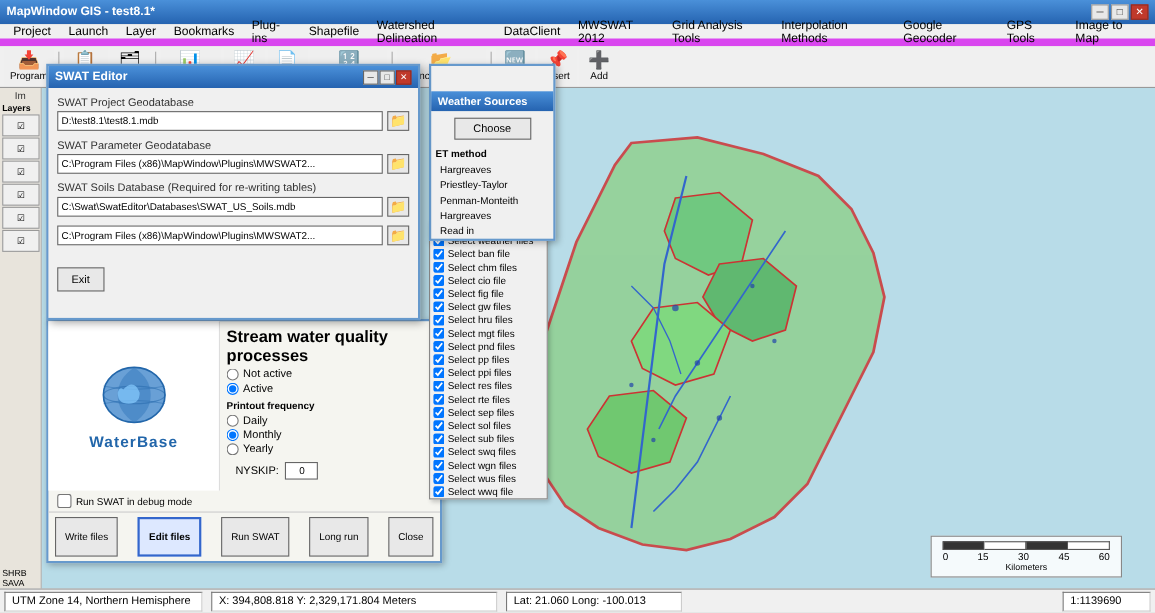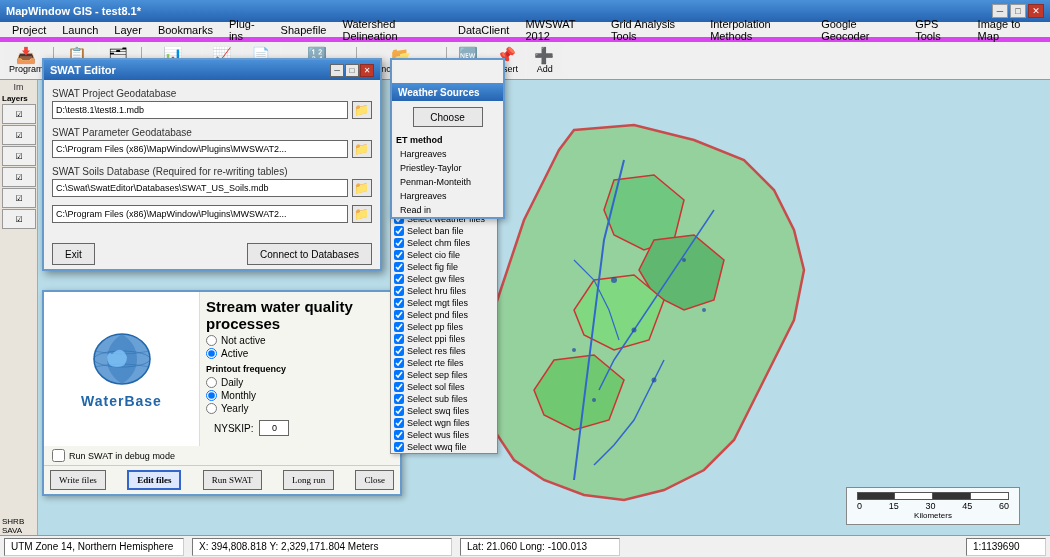--- a/index.html
+++ b/index.html
@@ -35,21 +35,21 @@
     }
     .title-btn.min { background: #e8e8e8; color: #333; border-color: #999; }
     .title-btn.max { background: #e8e8e8; color: #333; border-color: #999; }
 
     
     .menu-bar {
       background: #f0f0f0;
       height: 20px;
       display: flex;
       align-items: center;
-      border-bottom: 5px solid #d946ef;
+      border-bottom: 7px solid #d946ef;
       padding: 0 4px;
     }
     .menu-item {
       padding: 2px 8px;
       cursor: pointer;
       font-size: 11px;
       color: #000;
     }
 
     
@@ -161,21 +161,21 @@
       width: 20px; height: 18px;
       background: #e8e8e8;
       border: 1px solid #666;
       cursor: pointer;
       display: flex; align-items: center; justify-content: center;
       font-size: 12px;
     }
     .dialog-footer {
       display: flex;
       justify-content: space-between;
-      padding: 4px 8px 4px;
+      padding: 4px 8px 24px;
     }
     .dlg-action-btn {
       height: 22px;
       padding: 0 12px;
       background: #e8e8e8;
       border: 1px solid #666;
       cursor: pointer;
       font-size: 10px;
     }
 
@@ -246,27 +246,26 @@
     }
 
     
     .action-btn-row {
       display: flex;
       justify-content: space-between;
       padding: 4px 6px;
       border-top: 1px solid #ccc;
     }
     .action-btn {
-      height: 20px;
+      height: 36px;
       padding: 0 8px;
       font-size: 9px;
       background: #e8e8e8;
       border: 1px solid #666;
       cursor: pointer;
-      font-family: Liberation Serif, serif;
     }
   </style>
 </head>
 <body>
 
 <div class="title-bar">
   <span class="title-bar-title">MapWindow GIS - test8.1*</span>
   <div class="title-bar-controls">
     <button class="title-btn min">─</button>
     <button class="title-btn max">□</button>
@@ -445,21 +444,20 @@
 
     <div class="field-group">
       <div class="field-row">
         <input class="field-input" type="text" value="C:\Program Files (x86)\MapWindow\Plugins\MWSWAT2..." style="font-size: 9px;">
         <button class="field-btn">📁</button>
       </div>
     </div>
   </div>
   <div class="dialog-footer">
     <button class="dlg-action-btn">Exit</button>
-    <button class="dlg-action-btn">Connect to Databases</button>
   </div>
 </div>
 
 <div style="position:absolute; top:58px; left:390px; width:115px; background:#f0f0f0; border:2px solid #6699cc; box-shadow:2px 2px 6px rgba(0,0,0,0.3); z-index:99;">
   <div class="dialog-title-bar" style="height:18px; font-size:10px;margin-top:23px;">
     <span>Weather Sources</span>
   </div>
   <div style="padding:6px; text-align:center;">
     <button style="width:70px; height:20px; font-size:10px; background:#e8e8e8; border:1px solid #666; cursor:pointer;">Choose</button>
   </div>

